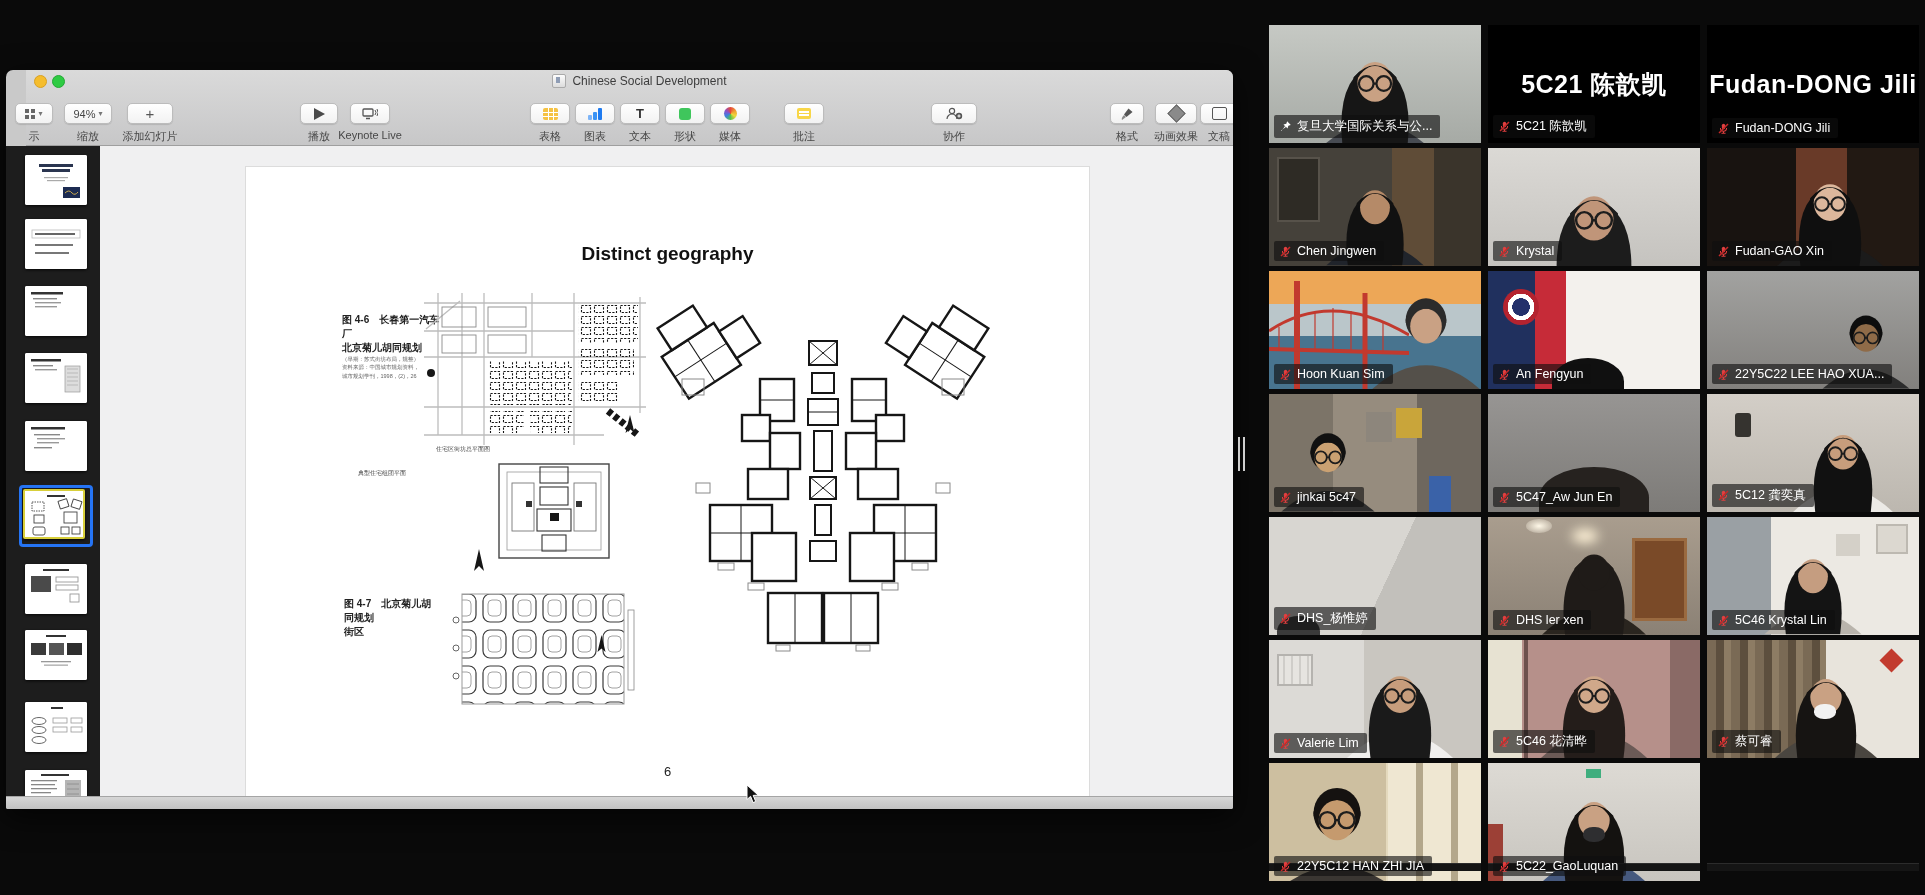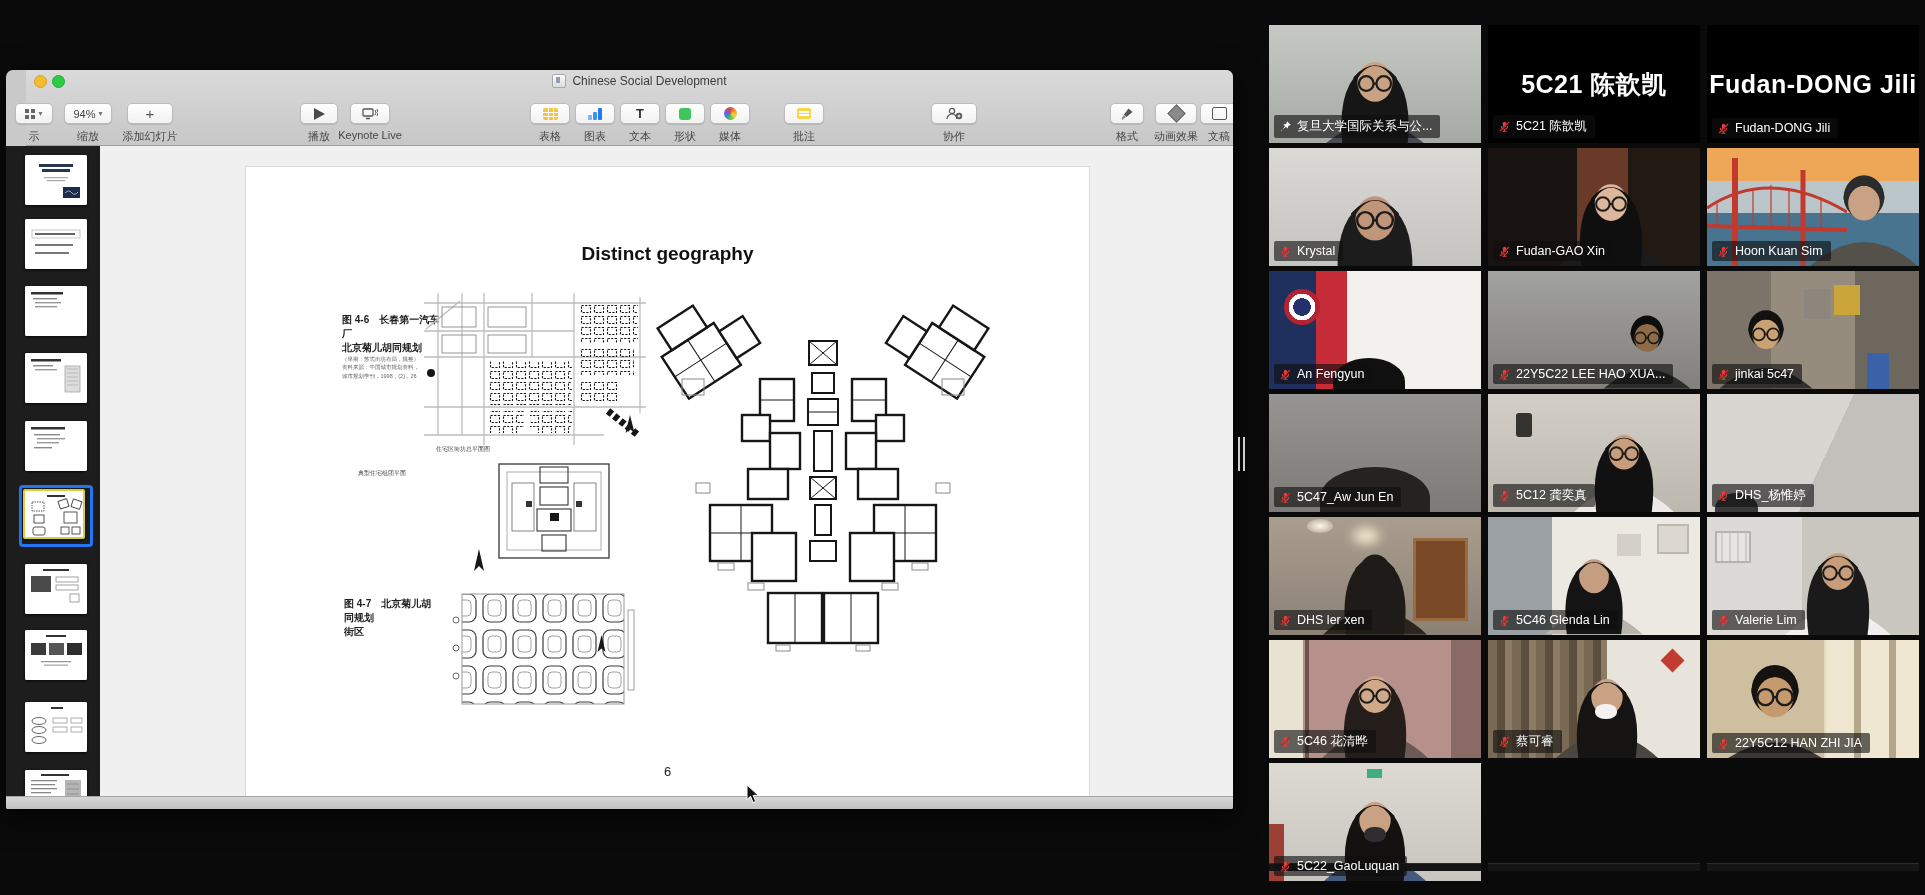--- a/index.html
+++ b/index.html
@@ -667,20 +667,33 @@
     <div class="video"></div>
     <div class="big-name">Fudan-DONG Jili</div>
     <div class="nameplate">
       <svg class="micico" width="13" height="13">
           <use href="#mic-muted"></use>
         </svg>
       <span>Fudan-DONG Jili</span>
     </div>
   </div>
 
+  <div class="tile s4">
+    <div class="video">
+      <svg class="person">
+          <use href="#p-long"></use>
+        </svg>
+    </div>
+    <div class="nameplate">
+      <svg class="micico" width="13" height="13">
+          <use href="#mic-muted"></use>
+        </svg>
+      <span>Chen Jingwen</span>
+    </div>
+  </div>
 
   <div class="tile s5">
     <div class="video">
       <svg class="person">
           <use href="#p-long"></use>
           <use href="#p-glasses"></use>
         </svg>
     </div>
     <div class="nameplate">
       <svg class="micico" width="13" height="13">
@@ -824,21 +837,21 @@
   <div class="tile s15">
     <div class="video">
       <svg class="person">
           <use href="#p-long"></use>
         </svg>
     </div>
     <div class="nameplate">
       <svg class="micico" width="13" height="13">
           <use href="#mic-muted"></use>
         </svg>
-      <span>5C46 Glenda Lin</span>
+      <span>5C46 Krystal Lin</span>
     </div>
   </div>
 
   <div class="tile s16">
     <div class="video">
       <svg class="person">
           <use href="#p-long"></use>
           <use href="#p-glasses"></use>
         </svg>
     </div>

